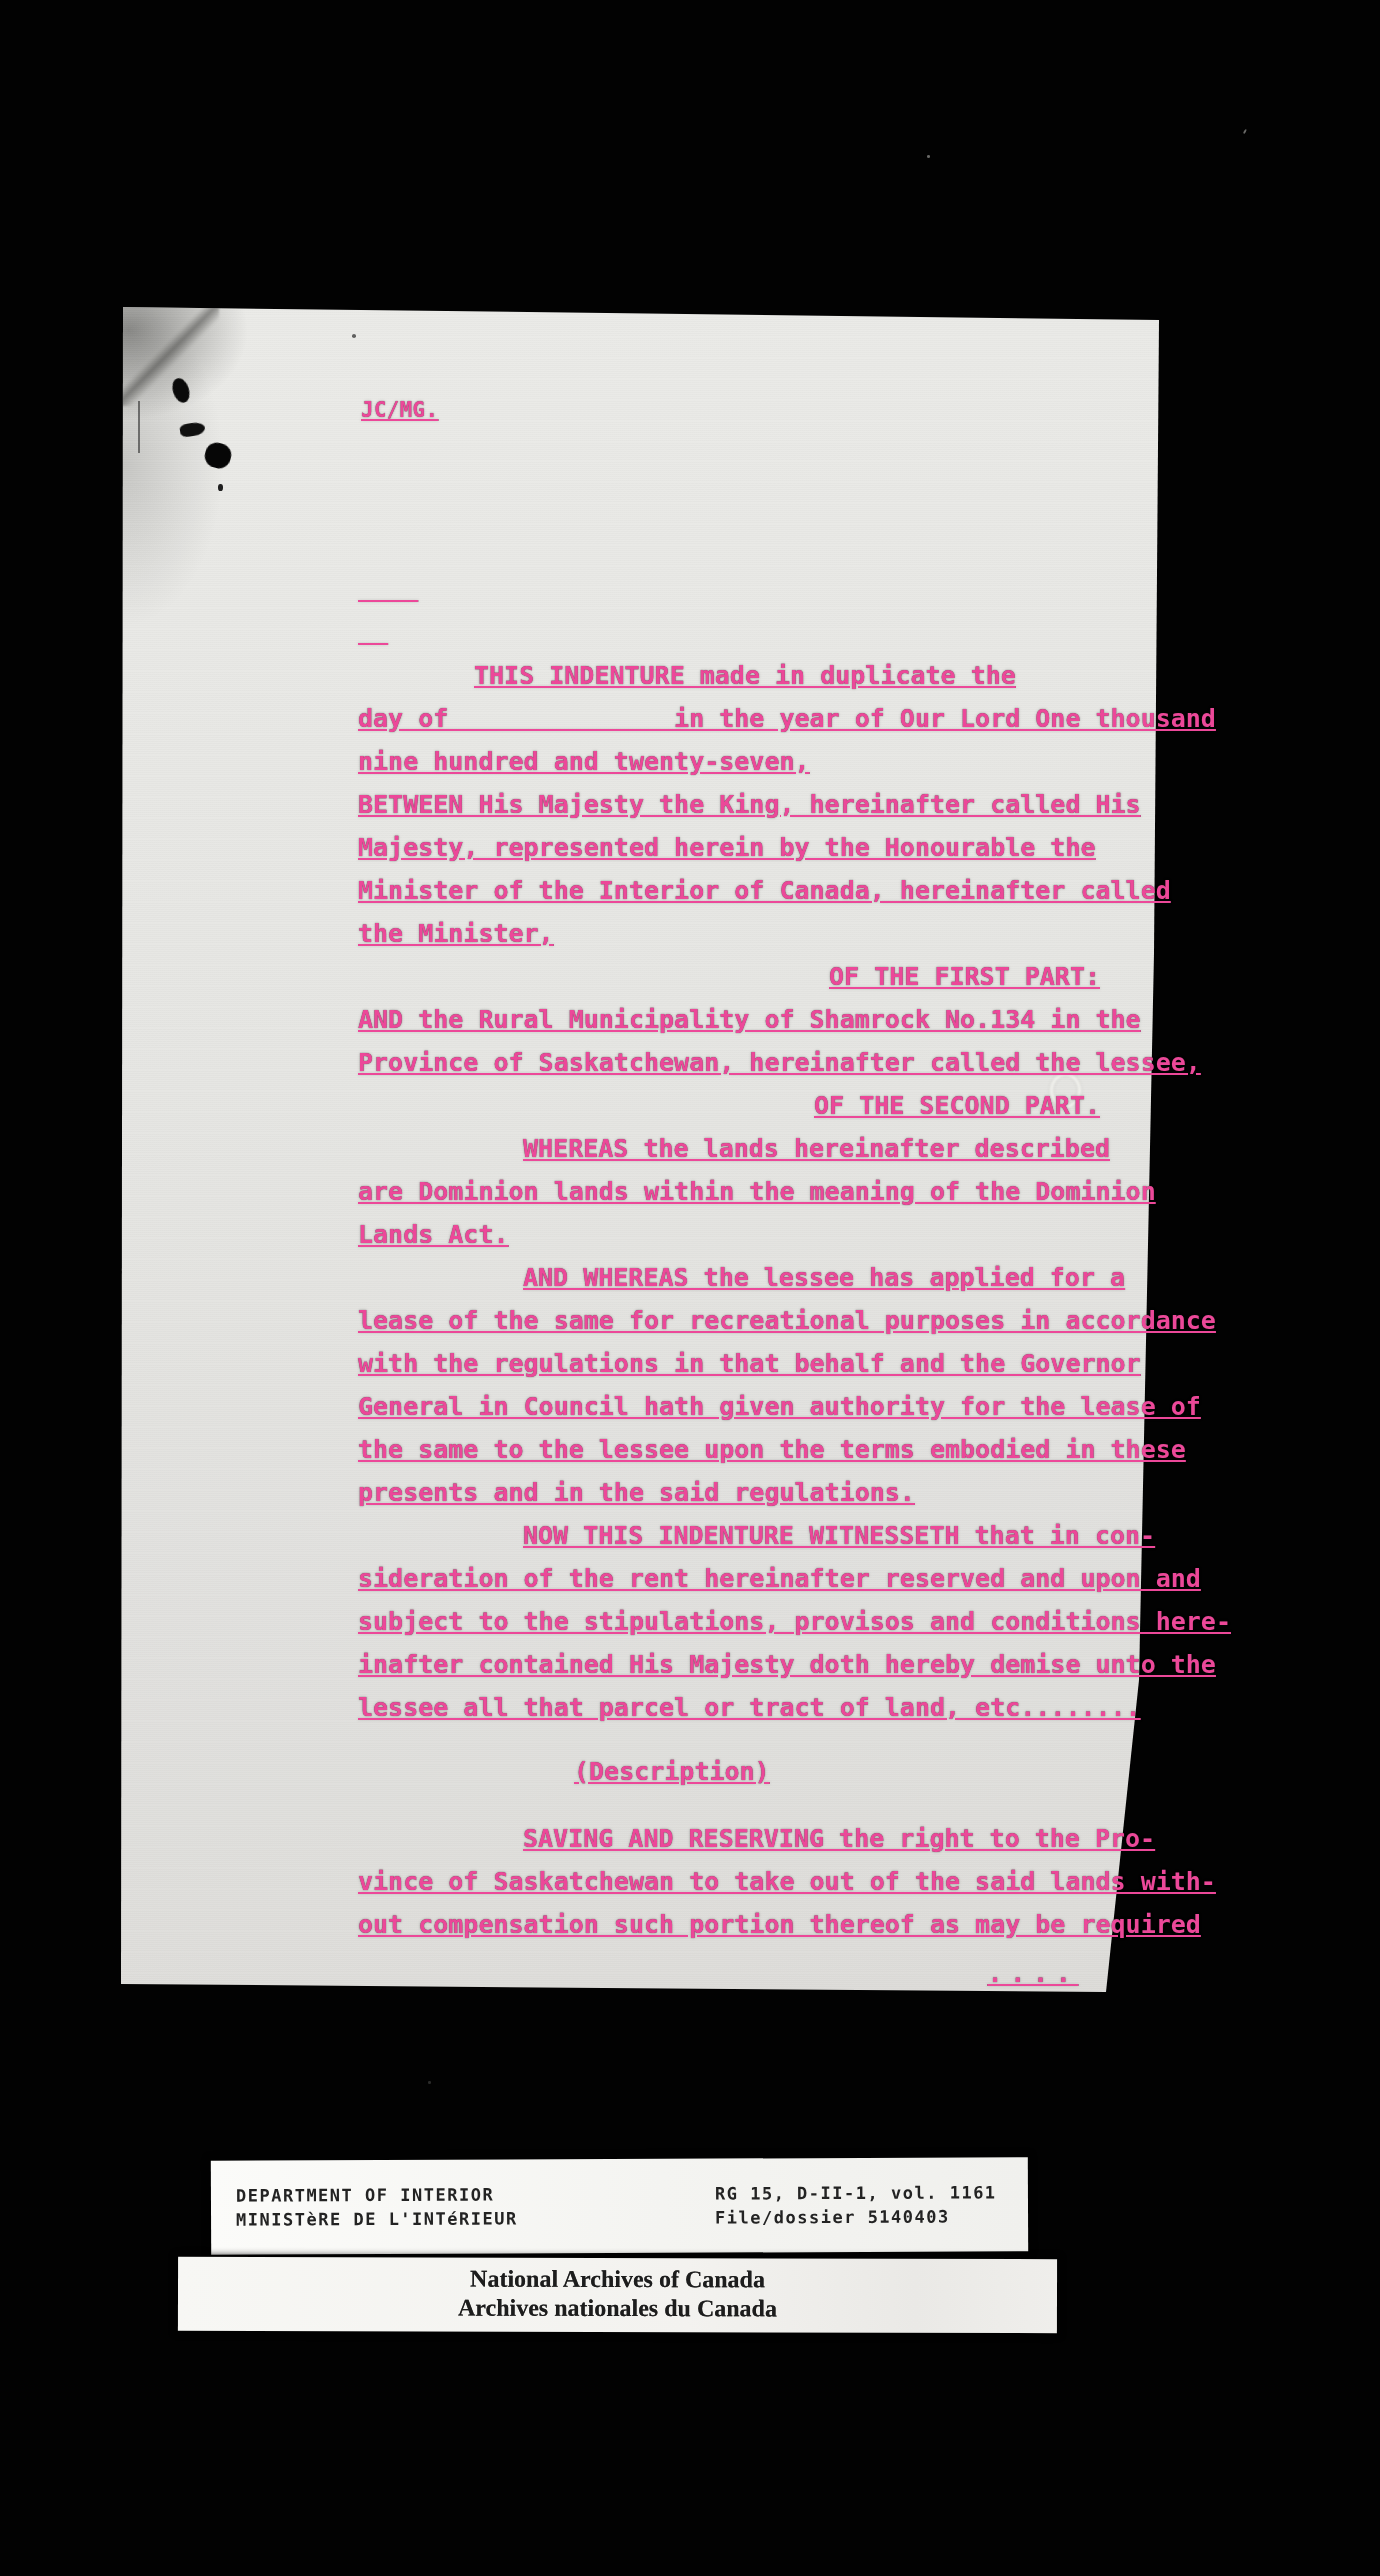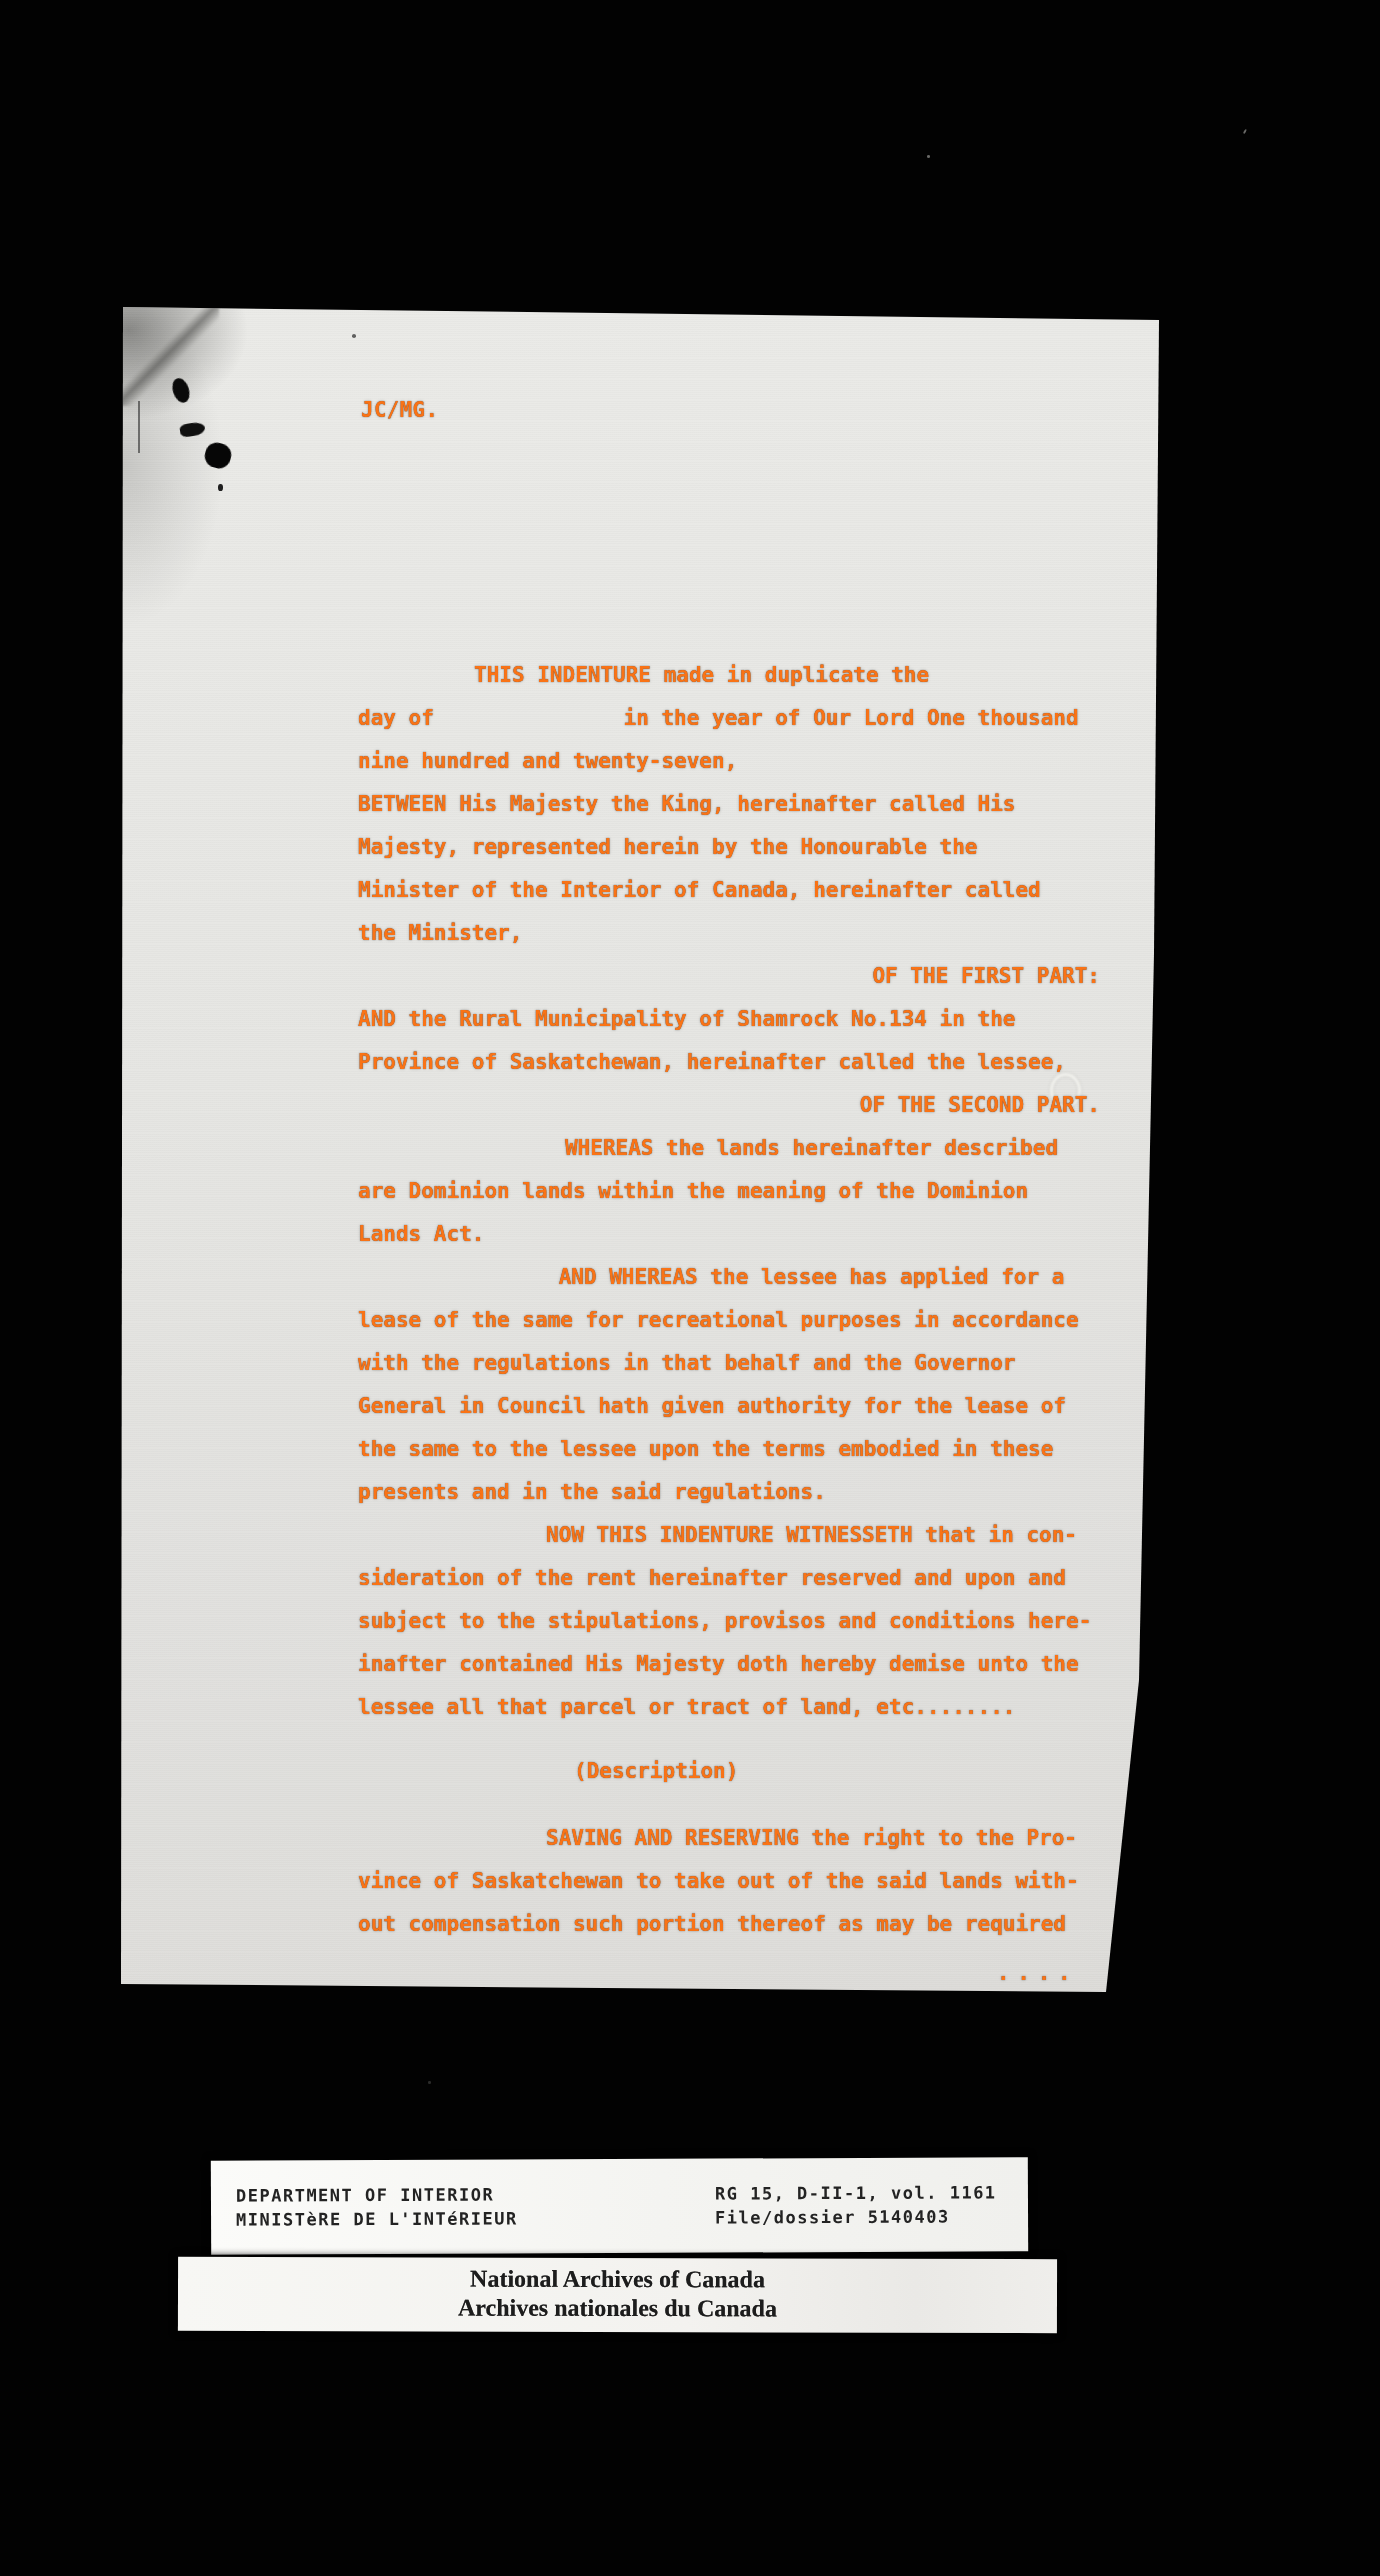--- a/index.html
+++ b/index.html
@@ -46,25 +46,25 @@
   .blot.b4{left:218px;top:484px;width:4.6px;height:6.7px;background:#1f1f1f;filter:blur(0.3px);}
   .blot.b5{left:352px;top:334px;width:4.1px;height:3.6px;background:#333;opacity:.75;}
   .scratch{position:absolute;left:138px;top:401px;width:1.5px;height:52px;background:#2c2c2c;opacity:.6;filter:blur(0.3px);}
   .paper-ring{
     position:absolute;left:1050px;top:1073px;width:25px;height:29px;border-radius:50%;
     border:3.6px solid rgba(244,244,240,.9);box-shadow:0 0 2.1px rgba(140,140,135,.5), inset 0 0 2.1px rgba(140,140,135,.5);
     filter:blur(0.8px);
   }
 
   
-  .tw{color:#f97316;font-weight:700;text-shadow:0 0 1px rgba(25,25,25,.8),0 0 3.6px rgba(25,25,25,.16);}
+  .tw{color:#ec4899;font-weight:700;text-shadow:0 0 1px rgba(25,25,25,.8),0 0 3.6px rgba(25,25,25,.16);text-decoration:underline;}
   .initials{position:absolute;left:361px;top:398px;font-size:20.6px;letter-spacing:0.5px;}
   .doc-body{
     position:absolute;left:358px;top:525px;width:742px;
-    font-size:21px;line-height:43px;white-space:pre;
+    font-size:25px;line-height:43px;white-space:pre;
   }
   .line{min-height:43px;}
   .a-indent1{padding-left:116px;}
   .a-indent2{padding-left:165px;text-align:center;}
   .a-desc{padding-left:216px;margin-top:20.6px;}
   .a-right{text-align:right;}
   .a-saving{margin-top:24px;}
   .a-dots{margin-top:6.2px;text-align:right;padding-right:21.6px;letter-spacing:7.7px;}
 
   

